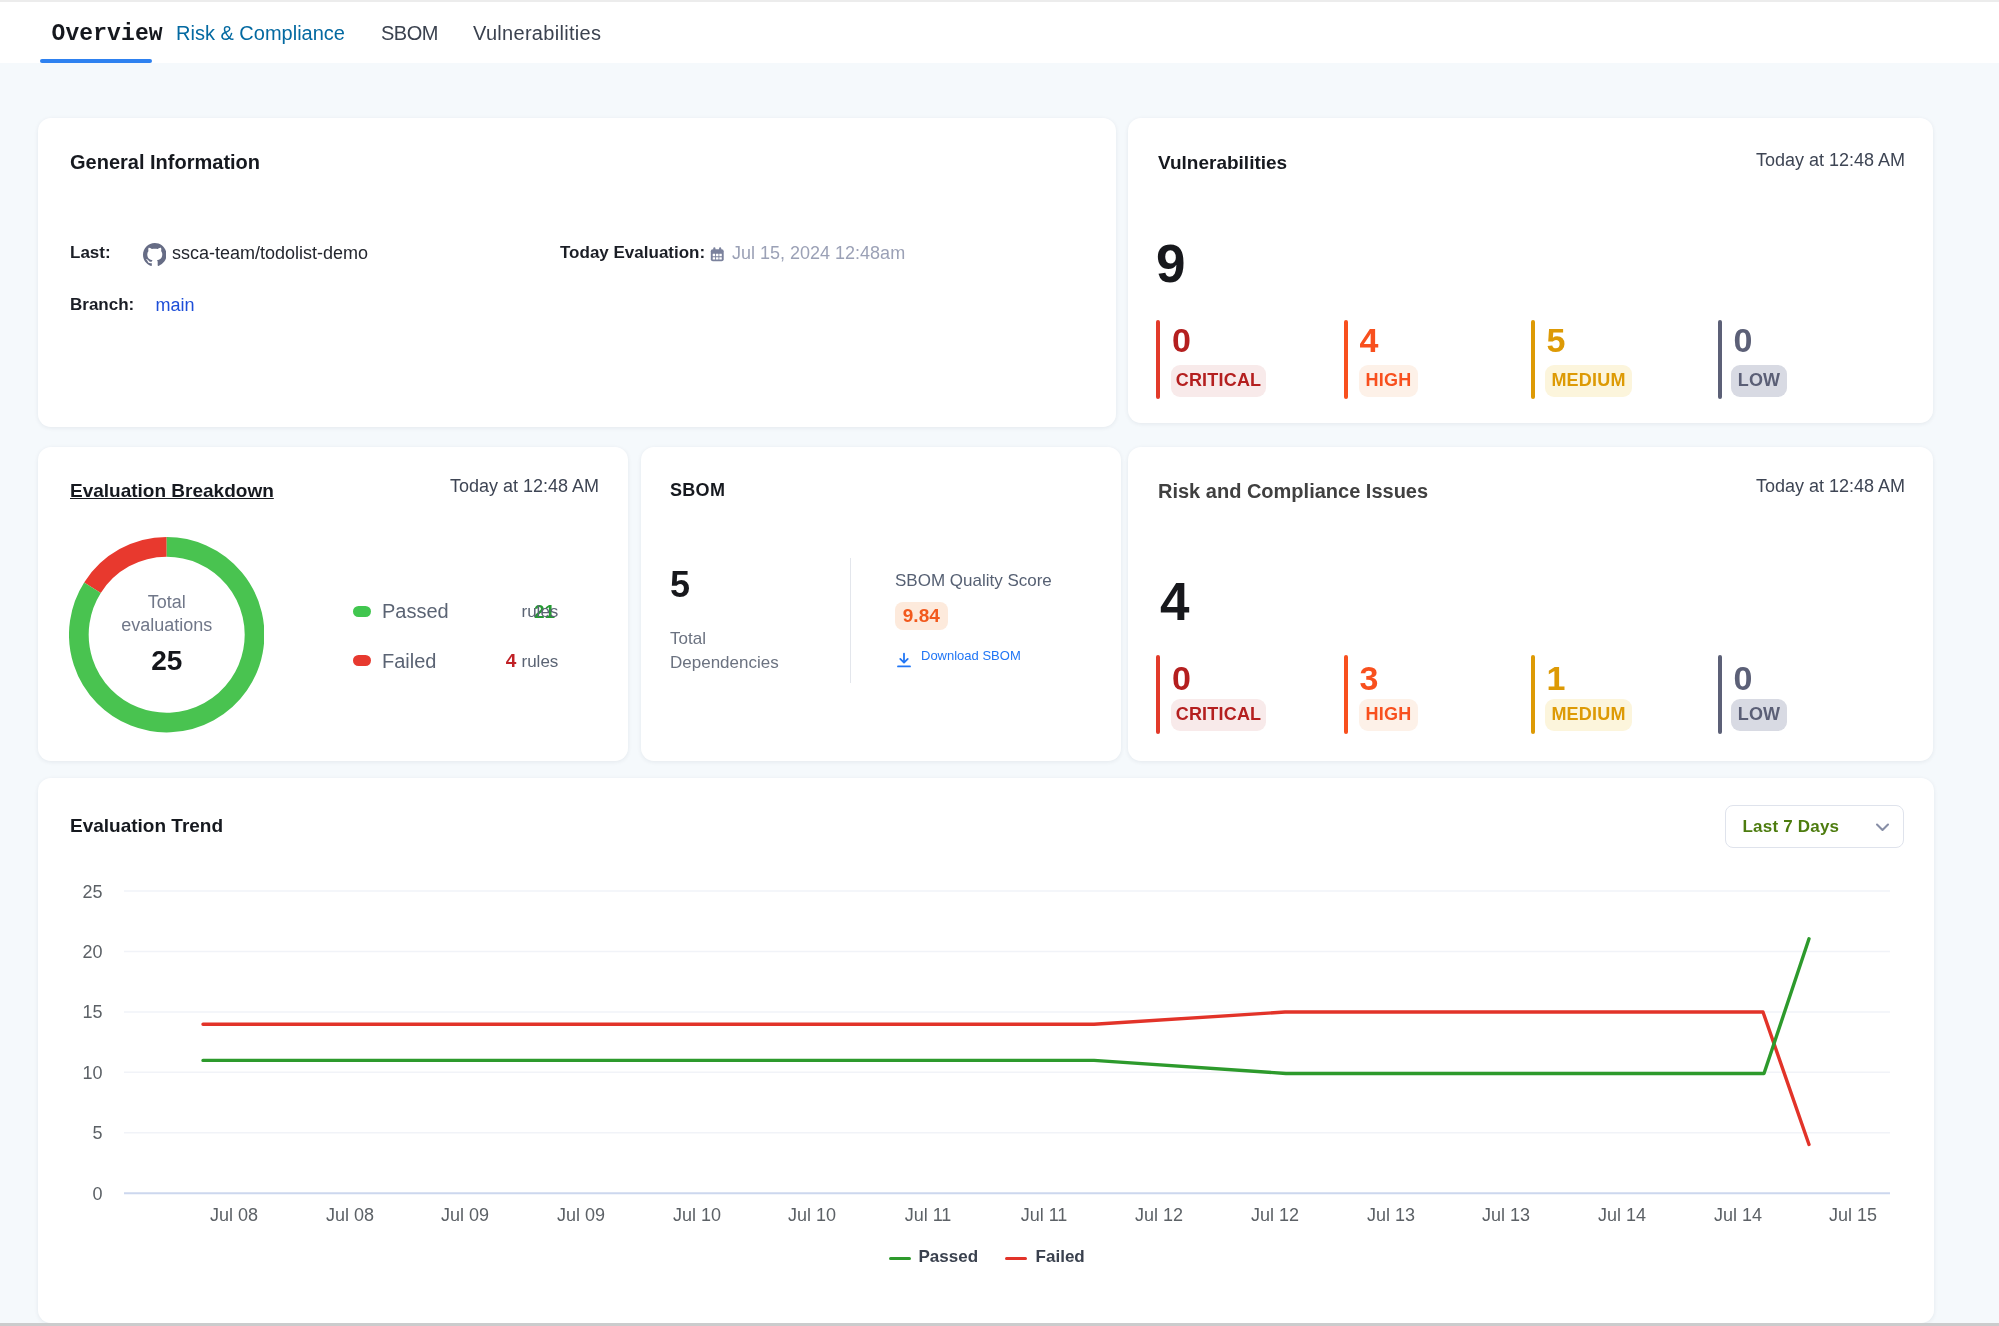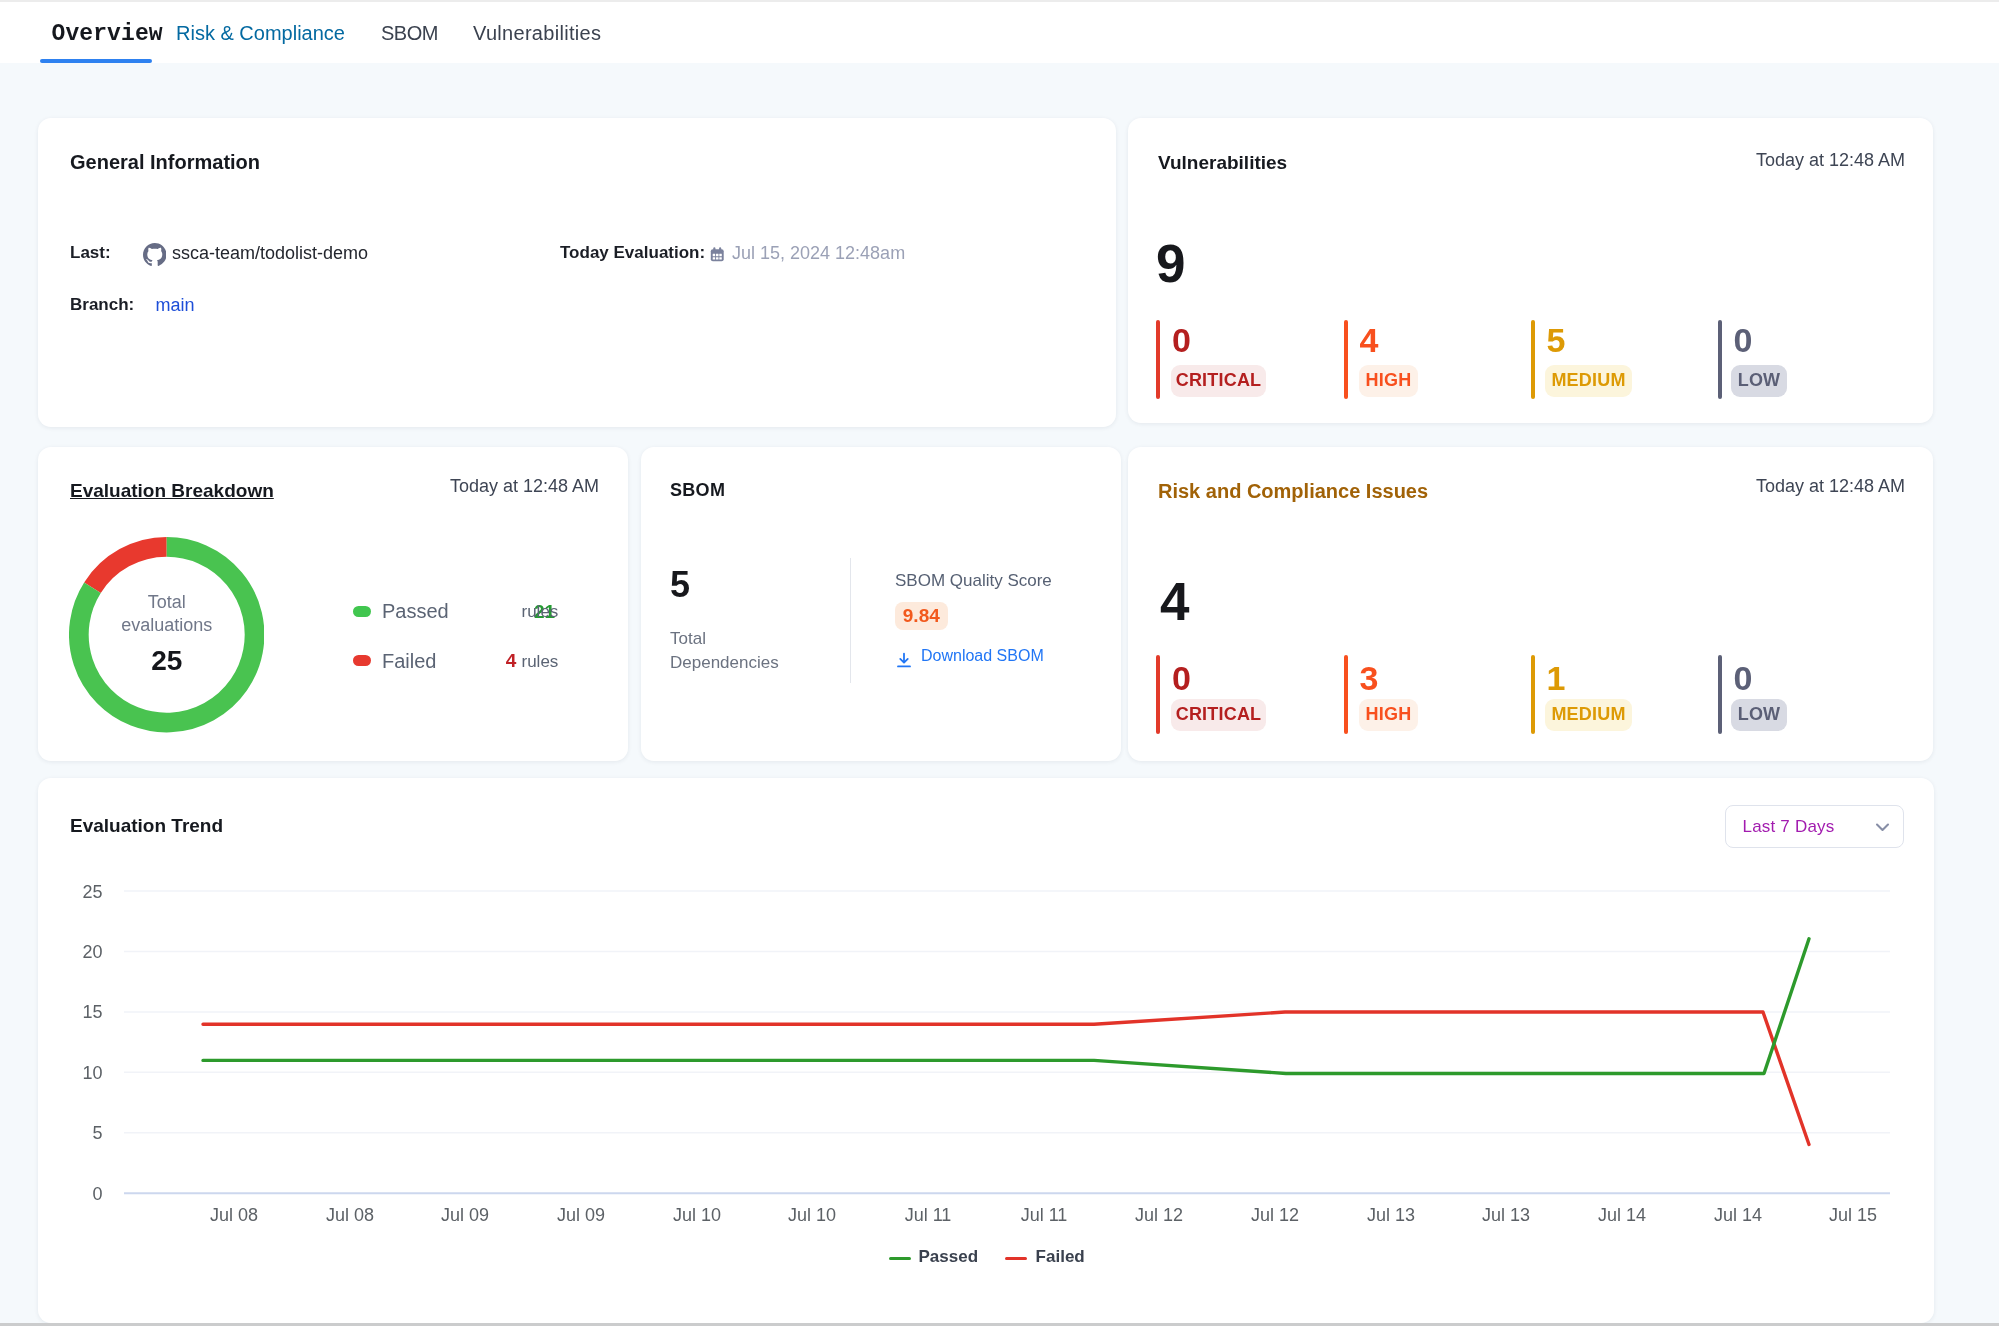--- a/index.html
+++ b/index.html
@@ -86,44 +86,44 @@
 <div class="abs" style="left:670px;top:566.9px;font-size:36px;line-height:36px;font-weight:700;color:#17181c;">5</div>
 <div class="abs" style="left:670px;top:627.2px;font-size:17px;color:#6b7280;line-height:24px;">Total<br>Dependencies</div>
 <div class="abs" style="left:849.7px;top:558.4px;width:1px;height:125px;background:#e3e6ec;"></div>
 <div class="abs" style="left:895px;top:571.8px;font-size:17px;line-height:17px;color:#566073;">SBOM Quality Score</div>
 <div class="abs" style="left:894.9px;top:601.7px;width:52.8px;height:28.8px;border-radius:8px;background:#fdeadc;color:#f2591d;font-size:19px;font-weight:700;text-align:center;line-height:28.8px;">9.84</div>
 <svg class="abs" style="left:895px;top:651px;" width="18" height="18" viewBox="0 0 24 24" fill="none" stroke="#2176f5" stroke-width="2.4" stroke-linecap="round" stroke-linejoin="round">
     <path d="M12 3.5v11"></path>
     <path d="M7 10.5l5 5 5-5"></path>
     <path d="M4 20.5h16"></path>
   </svg>
-<div class="abs" style="left:921px;top:647.4px;font-size:16px;line-height:18px;color:#2176f5;text-align:center;">Download SBOM</div>
+<div class="abs" style="left:921px;top:647.4px;font-size:13px;line-height:18px;color:#2176f5;text-align:center;">Download SBOM</div>
 
 <div class="card" style="left:1128px;top:447px;width:805px;height:314px;"></div>
-<div class="abs" style="left:1158px;top:480.9px;font-size:20px;line-height:20px;font-weight:700;color:#a16207;">Risk and Compliance Issues</div>
+<div class="abs" style="left:1158px;top:480.9px;font-size:20px;line-height:20px;font-weight:700;color:#404040;">Risk and Compliance Issues</div>
 <div class="abs" style="right:94px;top:476.6px;font-size:18px;line-height:18px;color:#3e4554;">Today at 12:48 AM</div>
 <div class="abs" style="left:1160px;top:575px;font-size:53px;line-height:53px;font-weight:700;color:#17181c;">4</div>
 
 <div class="statbar" style="left:1156px;top:655px;background:#e23a2a;"></div>
 <div class="statnum" style="left:1172px;top:661.4px;color:#b41f1f;">0</div>
 <div class="badge" style="left:1171px;top:699.4px;width:95px;background:#f8eaea;color:#b41f1f;">CRITICAL</div>
 <div class="statbar" style="left:1343.5px;top:655px;background:#f8501e;"></div>
 <div class="statnum" style="left:1359.5px;top:661.4px;color:#f8501e;">3</div>
 <div class="badge" style="left:1359px;top:699.4px;width:59px;background:#fdf1e8;color:#f8501e;">HIGH</div>
 <div class="statbar" style="left:1530.5px;top:655px;background:#dd9a05;"></div>
 <div class="statnum" style="left:1546.5px;top:661.4px;color:#dd9a05;">1</div>
 <div class="badge" style="left:1545px;top:699.4px;width:87px;background:#fcf5dc;color:#dd9a05;">MEDIUM</div>
 <div class="statbar" style="left:1717.5px;top:655px;background:#5c6077;"></div>
 <div class="statnum" style="left:1733.5px;top:661.4px;color:#5c6077;">0</div>
 <div class="badge" style="left:1731px;top:699.4px;width:56px;background:#d8dae3;color:#5b5f76;">LOW</div>
 
 <div class="card" style="left:38px;top:778px;width:1896px;height:544.5px;"></div>
 <div class="abs" style="left:70px;top:815.5px;font-size:19px;line-height:19px;font-weight:700;color:#16191f;">Evaluation Trend</div>
 <div class="abs" style="left:1725px;top:805px;width:179px;height:43px;border:1.5px solid #dfe3ec;border-radius:8px;background:#fff;"></div>
-<div class="abs" style="left:1742.5px;top:818.2px;font-size:17px;line-height:17px;font-weight:400;color:#a21caf;letter-spacing:0.2px;">Last 7 Days</div>
+<div class="abs" style="left:1742.5px;top:818.2px;font-size:17px;line-height:17px;font-weight:700;color:#4d7c0f;letter-spacing:0.2px;">Last 7 Days</div>
 <svg class="abs" style="left:1875px;top:822px;" width="15" height="10" viewBox="0 0 15 10" fill="none" stroke="#878ea6" stroke-width="2.1" stroke-linecap="round" stroke-linejoin="round">
     <path d="M2 2.5l5.5 5.5 5.5-5.5"></path>
   </svg>
 
 <svg class="abs" style="left:38px;top:778px;" width="1896" height="544" viewBox="0 0 1896 544">
 
   <g stroke="#f1f3f8" stroke-width="1.5">
     <line x1="86" y1="113" x2="1852" y2="113"></line>
     <line x1="86" y1="173.4" x2="1852" y2="173.4"></line>
     <line x1="86" y1="233.9" x2="1852" y2="233.9"></line>

